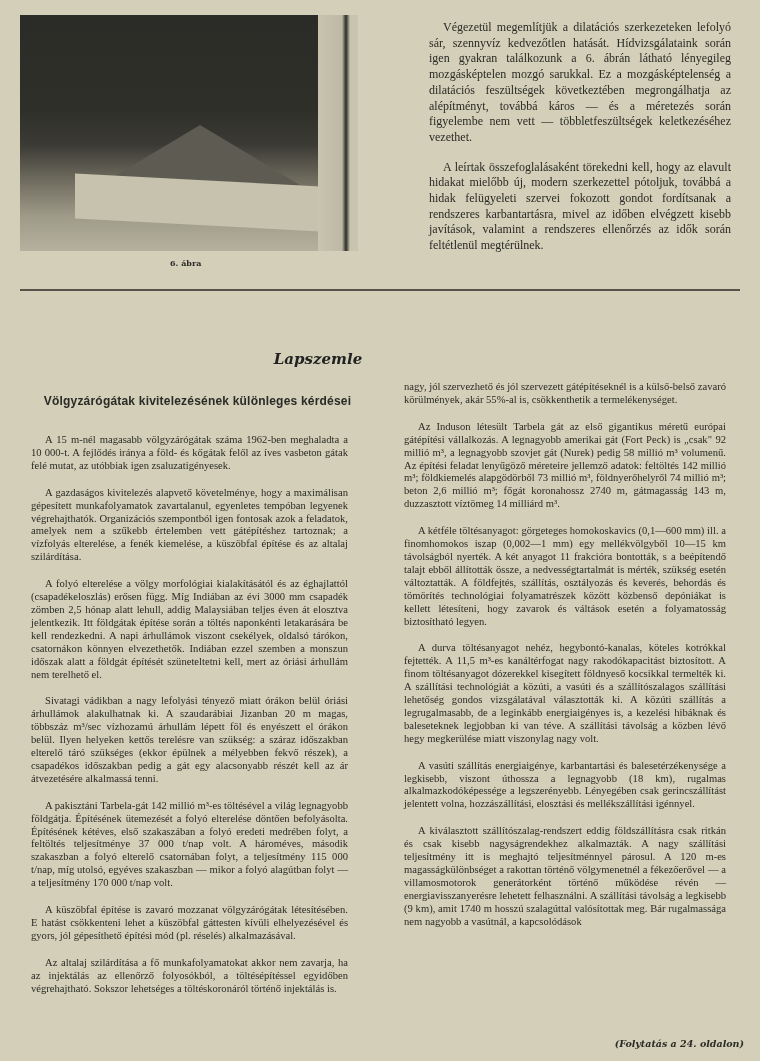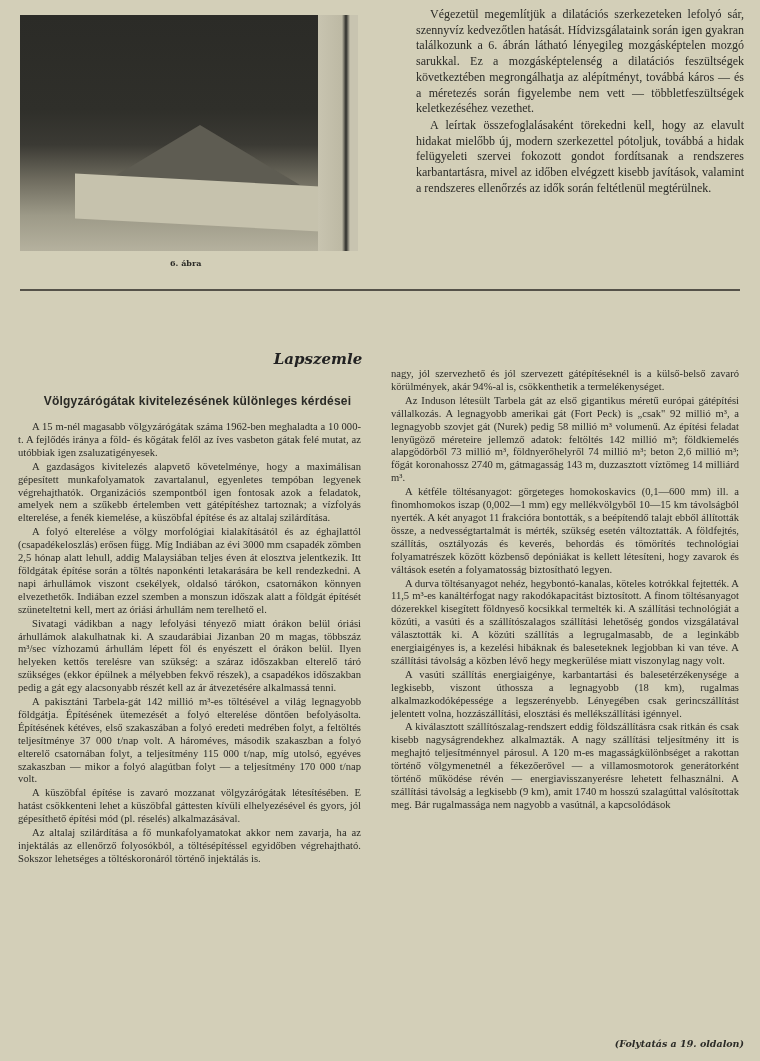--- a/index.html
+++ b/index.html
@@ -32,21 +32,21 @@
     position: absolute; left: 170px; top: 258px; font-size: 8px; font-weight: bold;
     font-family: "DejaVu Serif", serif;
   }
   .rule {
     position: absolute; left: 20px; top: 289px; width: 720px; height: 2px; background: #555249;
   }
   .col {
     position: absolute; font-size: 10.6px; line-height: 12.9px; text-align: justify;
     font-family: "Liberation Serif", serif;
   }
-  .col p { margin: 1px; text-indent: 14px; }
+  .col p { margin: 14px; text-indent: 14px; }
   .top-right { left: 415px; top: 6px; width: 330px; font-size: 12px; line-height: 15.7px; }
   .section-title {
     position: absolute; left: 0; width: 636px; top: 350px; text-align: center;
     font-family: "DejaVu Serif", serif; font-weight: bold; font-style: italic; font-size: 15px;
     color: #222;
   }
   .article-title {
     position: absolute; left: 25px; top: 394px; width: 345px; text-align: center;
     font-family: Liberation Sans, sans-serif; font-weight: bold; font-size: 12px; letter-spacing: 0.2px;
   }
@@ -82,21 +82,21 @@
   <p>A 15 m-nél magasabb völgyzárógátak száma 1962-ben meghaladta a 10 000-t. A fejlődés iránya a föld- és kőgátak felől az íves vasbeton gátak felé mutat, az utóbbiak igen zsaluzatigényesek.</p>
   <p>A gazdaságos kivitelezés alapvető követelménye, hogy a maximálisan gépesített munkafolyamatok zavartalanul, egyenletes tempóban legyenek végrehajthatók. Organizációs szempontból igen fontosak azok a feladatok, amelyek nem a szűkebb értelemben vett gátépítéshez tartoznak; a vízfolyás elterelése, a fenék kiemelése, a küszöbfal építése és az altalaj szilárdítása.</p>
   <p>A folyó elterelése a völgy morfológiai kialakításától és az éghajlattól (csapadékeloszlás) erősen függ. Míg Indiában az évi 3000 mm csapadék zömben 2,5 hónap alatt lehull, addig Malaysiában teljes éven át elosztva jelentkezik. Itt földgátak építése során a töltés naponkénti letakarására be kell rendezkedni. A napi árhullámok viszont csekélyek, oldalsó tárókon, csatornákon könnyen elvezethetők. Indiában ezzel szemben a monszun időszak alatt a földgát építését szüneteltetni kell, mert az óriási árhullám nem terelhető el.</p>
   <p>Sivatagi vádikban a nagy lefolyási tényező miatt órákon belül óriási árhullámok alakulhatnak ki. A szaudarábiai Jizanban 20 m magas, többszáz m³/sec vízhozamú árhullám lépett föl és enyészett el órákon belül. Ilyen helyeken kettős terelésre van szükség: a száraz időszakban elterelő táró szükséges (ekkor épülnek a mélyebben fekvő részek), a csapadékos időszakban pedig a gát egy alacsonyabb részét kell az ár átvezetésére alkalmassá tenni.</p>
   <p>A pakisztáni Tarbela-gát 142 millió m³-es töltésével a világ legnagyobb földgátja. Építésének ütemezését a folyó elterelése döntően befolyásolta. Építésének kétéves, első szakaszában a folyó eredeti medrében folyt, a feltöltés teljesítménye 37 000 t/nap volt. A hároméves, második szakaszban a folyó elterelő csatornában folyt, a teljesítmény 115 000 t/nap, míg utolsó, egyéves szakaszban — mikor a folyó alagútban folyt — a teljesítmény 170 000 t/nap volt.</p>
   <p>A küszöbfal építése is zavaró mozzanat völgyzárógátak létesítésében. E hatást csökkenteni lehet a küszöbfal gáttesten kívüli elhelyezésével és gyors, jól gépesíthető építési mód (pl. réselés) alkalmazásával.</p>
   <p>Az altalaj szilárdítása a fő munkafolyamatokat akkor nem zavarja, ha az injektálás az ellenőrző folyosókból, a töltésépítéssel egyidőben végrehajtható. Sokszor lehetséges a töltéskoronáról történő injektálás is.</p>
 </div>
 
 <div class="col right-col">
-  <p style="text-indent:0">nagy, jól szervezhető és jól szervezett gátépítéseknél is a külső-belső zavaró körülmények, akár 94%-al is, csökkenthetik a termelékenységet.</p>
+  <p style="text-indent:0">nagy, jól szervezhető és jól szervezett gátépítéseknél is a külső-belső zavaró körülmények, akár 55%-al is, csökkenthetik a termelékenységet.</p>
   <p>Az Induson létesült Tarbela gát az első gigantikus méretű európai gátépítési vállalkozás. A legnagyobb amerikai gát (Fort Peck) is „csak" 92 millió m³, a legnagyobb szovjet gát (Nurek) pedig 58 millió m³ volumenű. Az építési feladat lenyűgöző méreteire jellemző adatok: feltöltés 142 millió m³; földkiemelés alapgödörből 73 millió m³, földnyerőhelyről 74 millió m³; beton 2,6 millió m³; főgát koronahossz 2740 m, gátmagasság 143 m, duzzasztott víztömeg 14 milliárd m³.</p>
   <p>A kétféle töltésanyagot: görgeteges homokoskavics (0,1—600 mm) ill. a finomhomokos iszap (0,002—1 mm) egy mellékvölgyből 10—15 km távolságból nyerték. A két anyagot 11 frakcióra bontották, s a beépítendő talajt ebből állították össze, a nedvességtartalmát is mérték, szükség esetén változtatták. A földfejtés, szállítás, osztályozás és keverés, behordás és tömörítés technológiai folyamatrészek között közbenső depóniákat is kellett létesíteni, hogy zavarok és váltások esetén a folyamatosság biztosítható legyen.</p>
   <p>A durva töltésanyagot nehéz, hegybontó-kanalas, köteles kotrókkal fejtették. A 11,5 m³-es kanáltérfogat nagy rakodókapacitást biztosított. A finom töltésanyagot dózerekkel kisegített földnyeső kocsikkal termelték ki. A szállítási technológiát a közúti, a vasúti és a szállítószalagos szállítási lehetőség gondos vizsgálatával választották ki. A közúti szállítás a legrugalmasabb, de a leginkább energiaigényes is, a kezelési hibáknak és baleseteknek legjobban ki van téve. A szállítási távolság a közben lévő hegy megkerülése miatt viszonylag nagy volt.</p>
   <p>A vasúti szállítás energiaigénye, karbantartási és balesetérzékenysége a legkisebb, viszont úthossza a legnagyobb (18 km), rugalmas alkalmazkodóképessége a legszerényebb. Lényegében csak gerincszállítást jelentett volna, hozzászállítási, elosztási és mellékszállítási igénnyel.</p>
   <p>A kiválasztott szállítószalag-rendszert eddig földszállításra csak ritkán és csak kisebb nagyságrendekhez alkalmazták. A nagy szállítási teljesítmény itt is meghajtó teljesítménnyel párosul. A 120 m-es magasságkülönbséget a rakottan történő völgymenetnél a fékezőerővel — a villamosmotorok generátorként történő működése révén — energiavisszanyerésre lehetett felhasználni. A szállítási távolság a legkisebb (9 km), amit 1740 m hosszú szalagúttal valósítottak meg. Bár rugalmassága nem nagyobb a vasútnál, a kapcsolódások</p>
 </div>
 
-<div class="continued">(Folytatás a 19. oldalon)</div>
+<div class="continued">(Folytatás a 24. oldalon)</div>
 
 </body></html>

